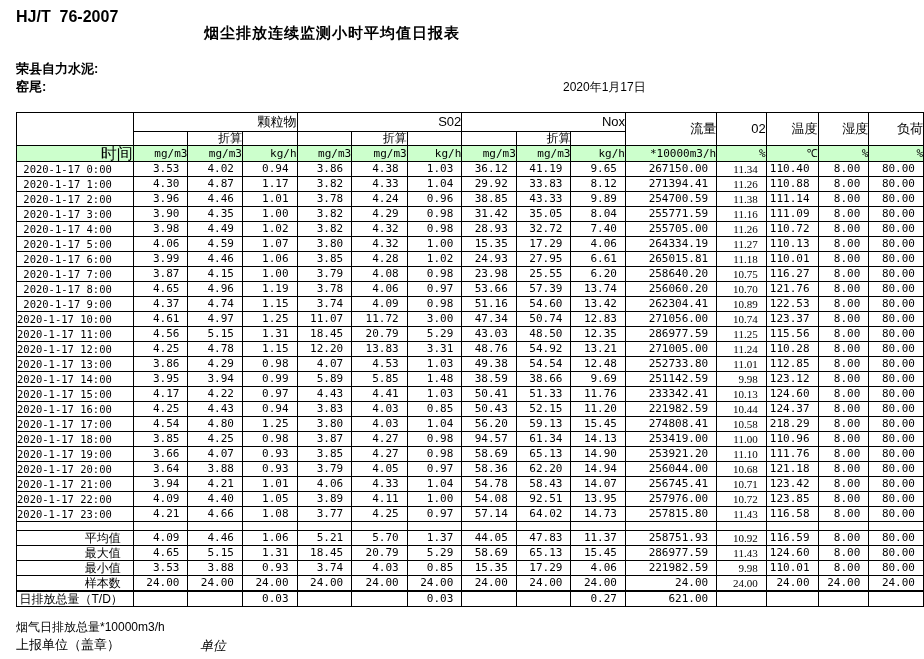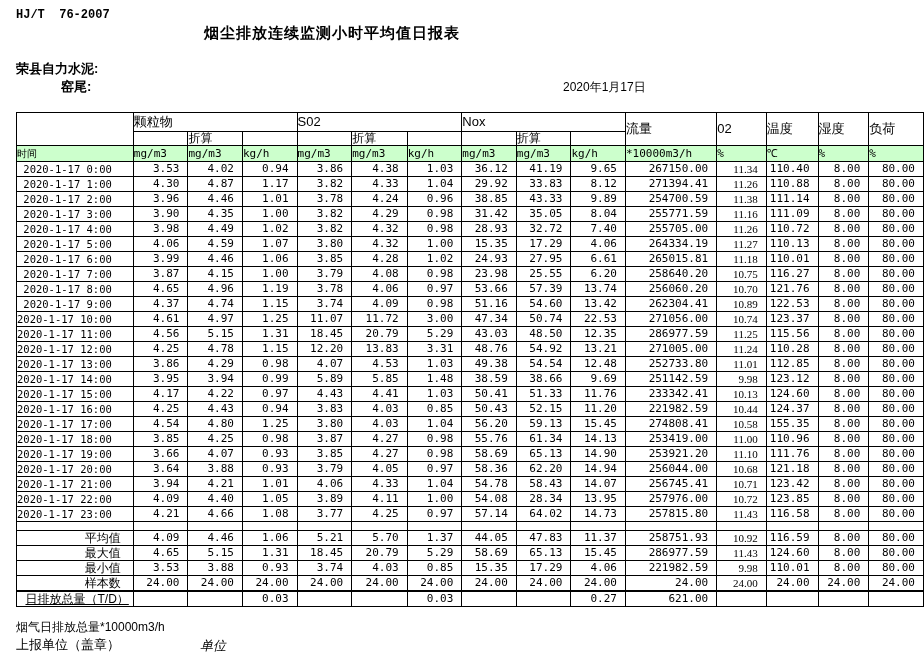--- a/index.html
+++ b/index.html
@@ -1,55 +1,55 @@
 <!DOCTYPE html>
 <html><head>
 <meta charset="utf-8">
 <style>
   html,body{margin:0;padding:0;}
   body{
     width:924px;height:659px;position:relative;background:#ffffff;color:#000;
     font-family:"Liberation Sans",sans-serif;overflow:hidden;
   }
   .abs{position:absolute;}
-  .std{left:16px;top:8px;font-size:12px;font-weight:bold;white-space:pre;font-family:Liberation Mono, monospace;}
+  .std{left:16px;top:8px;font-size:16px;font-weight:bold;white-space:pre;font-family:Liberation Sans, sans-serif;}
   .title{left:204px;top:24px;font-size:15px;font-weight:bold;letter-spacing:1px;text-align:right;}
   .company{left:16px;top:60px;font-size:13px;font-weight:bold;}
-  .site{left:16px;top:78px;font-size:13px;font-weight:bold;margin-left:45px;}
+  .site{left:16px;top:78px;font-size:13px;font-weight:bold;}
   .date{left:563px;top:79px;font-size:12px;}
   .footnote{left:16px;top:619px;font-size:12px;}
   .report-unit{left:16px;top:636px;font-size:13px;}
   .unit-label{left:200px;top:637px;font-size:13px;font-style:italic;}
 
   table.report{
     position:absolute;left:16px;top:112px;
     border-collapse:collapse;table-layout:fixed;
     border:1px solid #000;
   }
   td{
     border:1px solid #000;box-sizing:border-box;
     padding:0 8px 0 0;height:14.33px;line-height:14px;
     font-family:"DejaVu Sans Mono","Liberation Mono",monospace;
     font-size:11px;text-align:right;white-space:nowrap;overflow:hidden;
   }
-  thead td{font-family:"Liberation Sans",sans-serif;text-align:left;padding:0;overflow:visible;}
+  thead td{font-family:"Liberation Sans",sans-serif;text-align:right;padding:0;overflow:visible;}
   thead tr.r1 td{height:18px;line-height:18px;font-size:13px;}
   thead tr.r2 td{height:13px;line-height:13px;font-size:12px;}
   thead tr.r3 td{height:15px;line-height:15px;font-size:11px;}
   tr.green td{background:#ccffcc;}
-  tr.green td.time-h{font-size:10px;}
+  tr.green td.time-h{font-size:16px;}
   thead td.u{font-family:"DejaVu Sans Mono","Liberation Mono",monospace;}
   td.time{padding-right:21px;font-size:10.5px;}
   td.o2{font-family:"Liberation Serif","DejaVu Serif",serif;margin-top:48px;}
   tr.blank td{height:9px;line-height:9px;font-size:1px;}
   tr.sum td{height:14px;}
   tr.sum td.slabel{font-family:"Liberation Sans",sans-serif;font-size:12px;padding-right:12px;}
   tr.total td{border-top:2px solid #000;}
   td.tlabel{position:relative;overflow:visible;font-family:"Liberation Sans",sans-serif;font-size:12px;}
-  td.tlabel span{position:absolute;right:4px;top:0;line-height:14px;white-space:nowrap;text-decoration:underline;}
+  td.tlabel span{position:absolute;right:10px;top:0;line-height:14px;white-space:nowrap;}
 </style>
 </head>
 <body>
 
 <div class="abs std">HJ/T  76-2007</div>
 <div class="abs title">烟尘排放连续监测小时平均值日报表</div>
 <div class="abs company">荣县自力水泥:</div>
 <div class="abs site">窑尾:</div>
 <div class="abs date">2020年1月17日</div>
 
@@ -286,21 +286,21 @@
       <tr>
         <td class="time">2020-1-17 10:00</td>
         <td class="num">4.61</td>
         <td class="num">4.97</td>
         <td class="num">1.25</td>
         <td class="num">11.07</td>
         <td class="num">11.72</td>
         <td class="num">3.00</td>
         <td class="num">47.34</td>
         <td class="num">50.74</td>
-        <td class="num">22.53</td>
+        <td class="num">12.83</td>
         <td class="num">271056.00</td>
         <td class="num o2">10.74</td>
         <td class="num">123.37</td>
         <td class="num">8.00</td>
         <td class="num">80.00</td>
       </tr>
       <tr>
         <td class="time">2020-1-17 11:00</td>
         <td class="num">4.56</td>
         <td class="num">5.15</td>
@@ -408,33 +408,33 @@
         <td class="num">4.80</td>
         <td class="num">1.25</td>
         <td class="num">3.80</td>
         <td class="num">4.03</td>
         <td class="num">1.04</td>
         <td class="num">56.20</td>
         <td class="num">59.13</td>
         <td class="num">15.45</td>
         <td class="num">274808.41</td>
         <td class="num o2">10.58</td>
-        <td class="num">155.35</td>
+        <td class="num">218.29</td>
         <td class="num">8.00</td>
         <td class="num">80.00</td>
       </tr>
       <tr>
         <td class="time">2020-1-17 18:00</td>
         <td class="num">3.85</td>
         <td class="num">4.25</td>
         <td class="num">0.98</td>
         <td class="num">3.87</td>
         <td class="num">4.27</td>
         <td class="num">0.98</td>
-        <td class="num">55.76</td>
+        <td class="num">94.57</td>
         <td class="num">61.34</td>
         <td class="num">14.13</td>
         <td class="num">253419.00</td>
         <td class="num o2">11.00</td>
         <td class="num">110.96</td>
         <td class="num">8.00</td>
         <td class="num">80.00</td>
       </tr>
       <tr>
         <td class="time">2020-1-17 19:00</td>
@@ -489,21 +489,21 @@
       </tr>
       <tr>
         <td class="time">2020-1-17 22:00</td>
         <td class="num">4.09</td>
         <td class="num">4.40</td>
         <td class="num">1.05</td>
         <td class="num">3.89</td>
         <td class="num">4.11</td>
         <td class="num">1.00</td>
         <td class="num">54.08</td>
-        <td class="num">28.34</td>
+        <td class="num">92.51</td>
         <td class="num">13.95</td>
         <td class="num">257976.00</td>
         <td class="num o2">10.72</td>
         <td class="num">123.85</td>
         <td class="num">8.00</td>
         <td class="num">80.00</td>
       </tr>
       <tr>
         <td class="time">2020-1-17 23:00</td>
         <td class="num">4.21</td>

